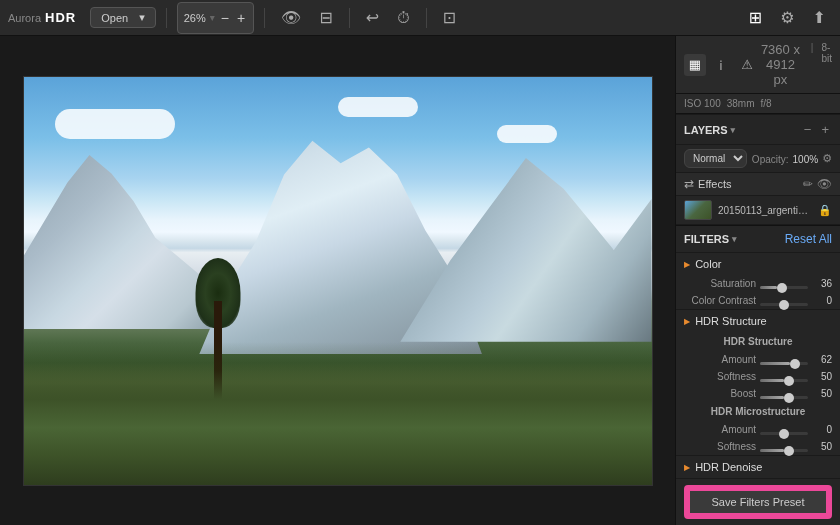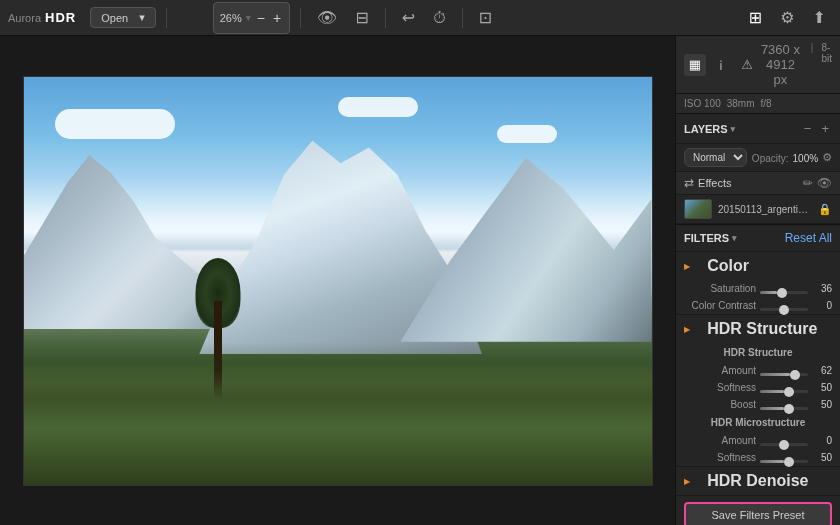--- a/index.html
+++ b/index.html
@@ -45,21 +45,20 @@
       gap: 11px;
     }
     .zoom-area {
       background: #3a3a3a;
       border: 1px solid #555;
       border-radius: 4px;
       display: flex;
       align-items: center;
       padding: 8px 6px;
       gap: 4px;
-      margin-left: 36px;
     }
     .zoom-val { font-size: 11px; color: #ccc; }
     .zoom-btn {
       background: none;
       border: none;
       color: #ccc;
       cursor: pointer;
       font-size: 14px;
       line-height: 1;
       padding: 0 2px;
@@ -422,24 +421,23 @@
       padding: 5px 8px;
       gap: 5px;
       cursor: pointer;
       background: #252525;
     }
     .filter-triangle {
       font-size: 8px;
       color: #e88a2e;
     }
     .filter-group-name {
-      font-size: 16px;
-      font-weight: 700;
+      font-size: 11px;
+      font-weight: 400;
       color: #ddd;
-      margin-left: 12px;
     }
 
     
     .slider-row {
       display: flex;
       align-items: flex-end;
       padding: 3px 8px;
       gap: 4px;
       background: #252525;
     }
@@ -492,21 +490,21 @@
     .sub-section-label {
       font-size: 10px;
       color: #aaa;
       font-weight: 600;
     }
 
     
     .save-preset-btn {
       margin: 6px 8px;
       background: #3a3a3a;
-      border: 2px solid #ec4899;
+      border: 6px solid #ec4899;
       border-radius: 4px;
       color: #ccc;
       font-size: 11px;
       padding: 5px;
       cursor: pointer;
       width: calc(100% - 16px);
       text-align: center;
     }
   </style>
 </head>

